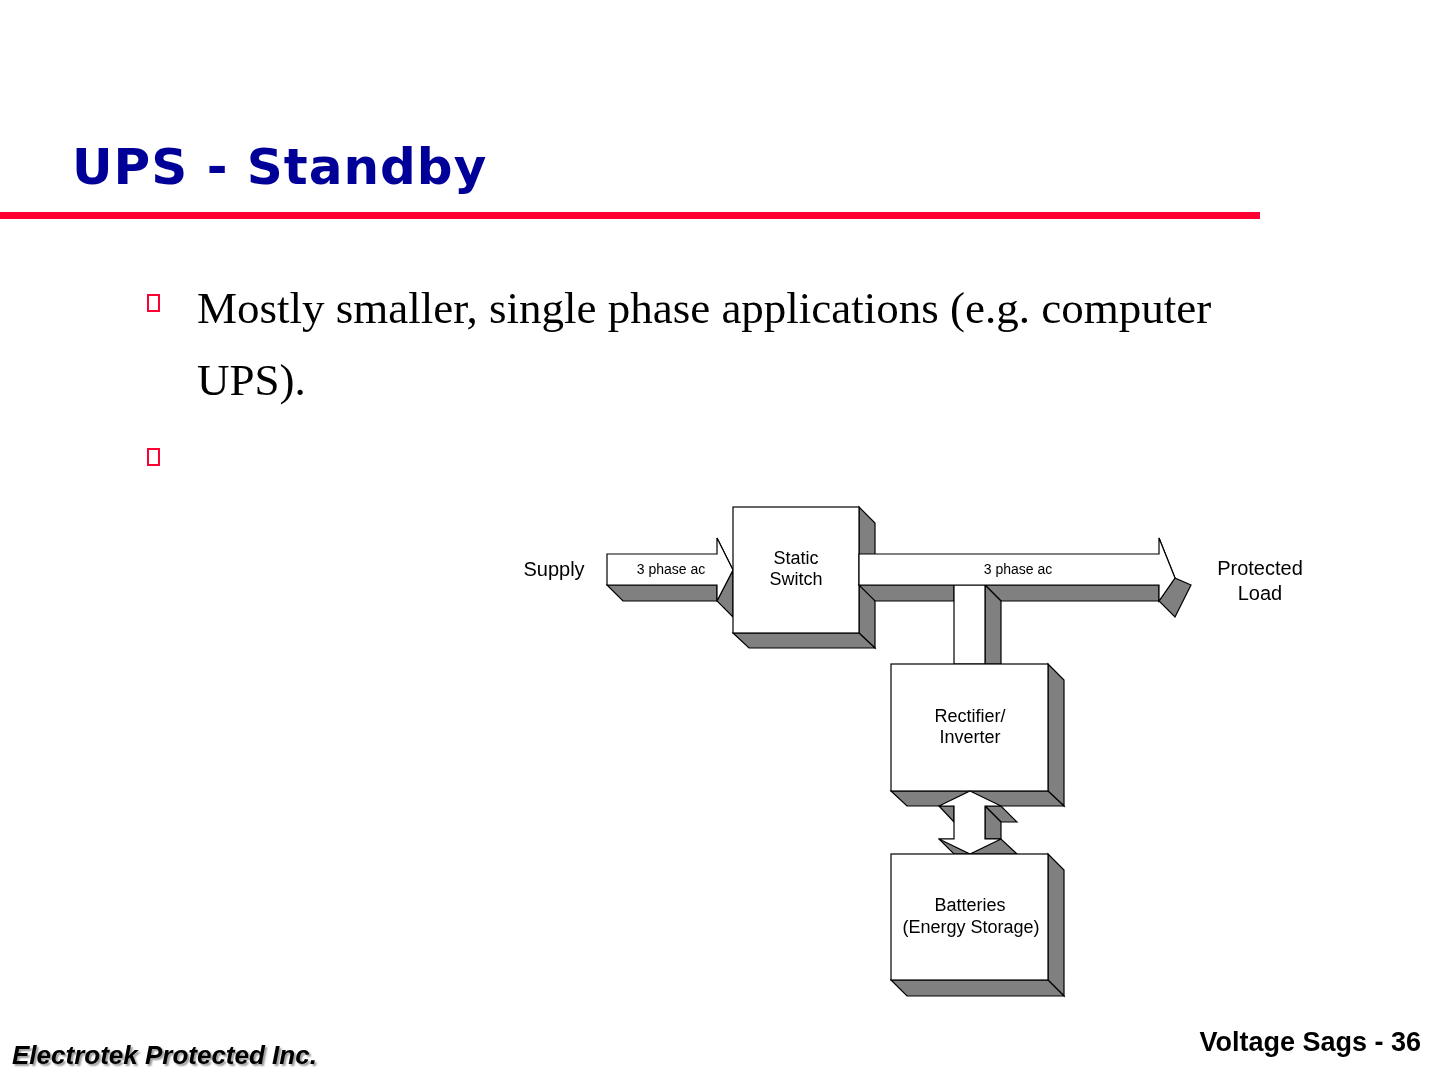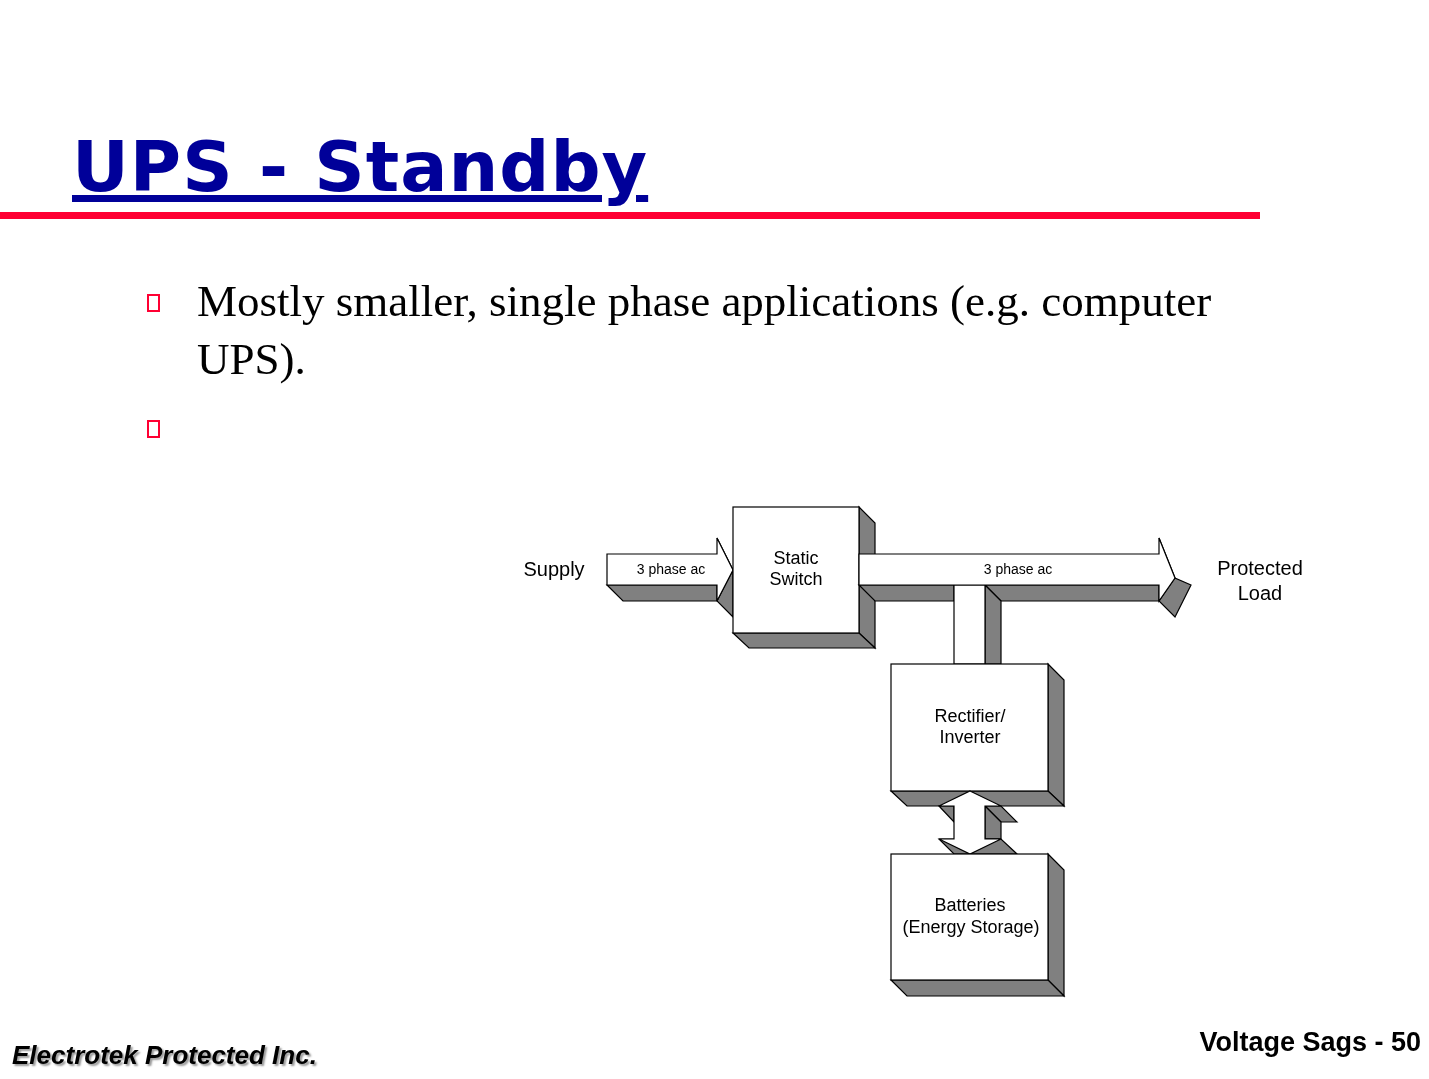--- a/index.html
+++ b/index.html
@@ -1,24 +1,24 @@
 <!DOCTYPE html>
 <html><head>
 <meta charset="utf-8">
 <style>
   html, body { margin: 0; padding: 0; background: #ffffff; }
   body { width: 1429px; height: 1079px; position: relative; overflow: hidden; font-family: "Liberation Sans", sans-serif; }
   .title {
     position: absolute; left: 72px; top: 122px;
     font-family: "DejaVu Sans", sans-serif; font-weight: bold;
-    font-size: 70px; color: #000099; letter-spacing: 1px; margin: 0; line-height: 90px; text-decoration: underline;
+    font-size: 50px; color: #000099; letter-spacing: 1px; margin: 0; line-height: 90px;
   }
   .title-rule { position: absolute; left: 0; top: 212px; width: 1260px; height: 7px; background: #ff0033; }
   .bullets { position: absolute; left: 140px; top: 272px; width: 1180px; margin: 0; padding: 0; list-style: none; }
-  .bullet { position: relative; padding-left: 57px; font-family: "Liberation Serif", serif; font-size: 45px; line-height: 58px; color: #000; margin-bottom: 10px; }
+  .bullet { position: relative; padding-left: 57px; font-family: "Liberation Serif", serif; font-size: 45px; line-height: 72px; color: #000; margin-bottom: 10px; }
   .bullet-box { position: absolute; left: 7px; top: 22px; width: 13px; height: 18px; border: 2.5px solid #ff0033; box-sizing: border-box; }
   .diagram { position: absolute; left: 0; top: 0; }
   .dlabel { font-family: "Liberation Sans", sans-serif; fill: #000; }
   .footer-left {
     position: absolute; left: 12px; top: 1040px; font-family: "Liberation Sans", sans-serif;
     font-style: italic; font-weight: bold; font-size: 26px; color: #000;
     text-shadow: 2px 2px 2px #9a9a9a;
   }
   .footer-right {
     position: absolute; right: 8px; top: 1027px; font-family: "Liberation Sans", sans-serif;
@@ -93,13 +93,13 @@
   <text class="dlabel" x="1018" y="574" font-size="14" text-anchor="middle">3 phase ac</text>
   <text class="dlabel" x="1260" y="575" font-size="20" text-anchor="middle">Protected</text>
   <text class="dlabel" x="1260" y="600" font-size="20" text-anchor="middle">Load</text>
   <text class="dlabel" x="970" y="722" font-size="18" text-anchor="middle">Rectifier/</text>
   <text class="dlabel" x="970" y="743" font-size="18" text-anchor="middle">Inverter</text>
   <text class="dlabel" x="970" y="911" font-size="18" text-anchor="middle">Batteries</text>
   <text class="dlabel" x="971" y="933" font-size="18" text-anchor="middle">(Energy Storage)</text>
 </svg>
 
 <div class="footer-left">Electrotek Protected Inc.</div>
-<div class="footer-right">Voltage Sags - 50</div>
+<div class="footer-right">Voltage Sags - 36</div>
 
 </body></html>

